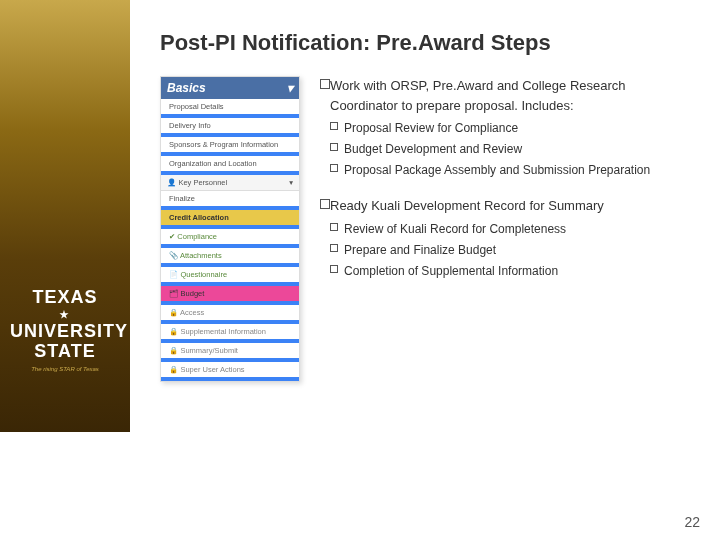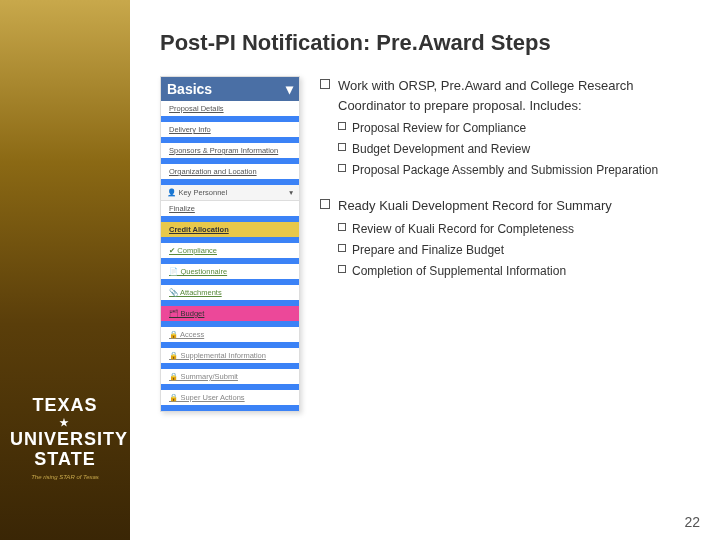--- a/index.html
+++ b/index.html
@@ -11,21 +11,21 @@
       overflow: hidden;
       position: relative;
     }
 
     
     .left-bar {
       position: absolute;
       left: 0;
       top: 0;
       width: 130px;
-      height: 540px;
+      height: 432px;
       background: linear-gradient(to bottom, #c8a84b 0%, #8b6914 30%, #5a3e0a 60%, #3a2605 100%);
     }
 
     
     .logo-area {
       position: absolute;
       left: 10px;
       bottom: 60px;
       width: 110px;
       text-align: center;
@@ -87,30 +87,30 @@
       box-shadow: 2px 2px 5px rgba(0,0,0,0.15);
     }
 
     .kuali-header {
       background: #4a6fa5;
       color: #fff;
       padding: 4px 6px;
       display: flex;
       justify-content: space-between;
       align-items: flex-end;
-      font-size: 14px;
-      font-weight: bold;
+      font-size: 12px;
+      font-weight: bold;
+      font-style: italic;
     }
 
     .kuali-nav-item {
       padding: 3px 8px;
       color: #555;
-      border-bottom: 6px solid #3b82f6;
+      border-bottom: 4px solid #3b82f6;
       cursor: pointer;
-      text-decoration: underline;
     }
 
     .kuali-nav-item.active {
       background: #e8c84a;
       color: #333;
       font-weight: bold;
     }
 
     .kuali-nav-item.highlighted {
       background: #ec4899;
@@ -139,21 +139,20 @@
     
     .bullet-content {
       flex: 1;
       font-size: 13px;
       color: #333;
       line-height: 1.5;
     }
 
     .main-bullet {
       display: flex;
-      gap: 8px;
       margin-bottom: 14px;
     }
 
     .bullet-checkbox {
       width: 10px;
       height: 10px;
       border: 1px solid #555;
       margin-top: 3px;
       flex-shrink: 0;
       display: inline-block;
@@ -223,22 +222,22 @@
       <div class="kuali-nav-item">Delivery Info</div>
       <div class="kuali-nav-item">Sponsors &amp; Program Information</div>
       <div class="kuali-nav-item">Organization and Location</div>
       <div class="kuali-section-header">
         <span>👤 Key Personnel</span>
           <span>▾</span>
       </div>
       <div class="kuali-nav-item">Finalize</div>
       <div class="kuali-nav-item active">Credit Allocation</div>
       <div class="kuali-nav-item checked">✔ Compliance</div>
+      <div class="kuali-nav-item checked">📎 Attachments</div>
       <div class="kuali-nav-item checked">📄 Questionnaire</div>
-      <div class="kuali-nav-item checked">📎 Attachments</div>
       <div class="kuali-nav-item highlighted">🗂 Budget</div>
       <div class="kuali-nav-item locked">🔒 Access</div>
       <div class="kuali-nav-item locked">🔒 Supplemental Information</div>
       <div class="kuali-nav-item locked">🔒 Summary/Submit</div>
       <div class="kuali-nav-item locked">🔒 Super User Actions</div>
     </div>
 
     <div class="bullet-content">
 
       <div class="main-bullet">

